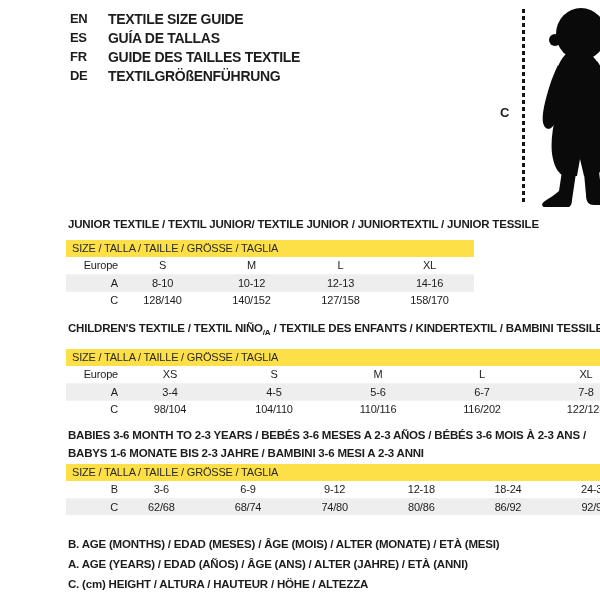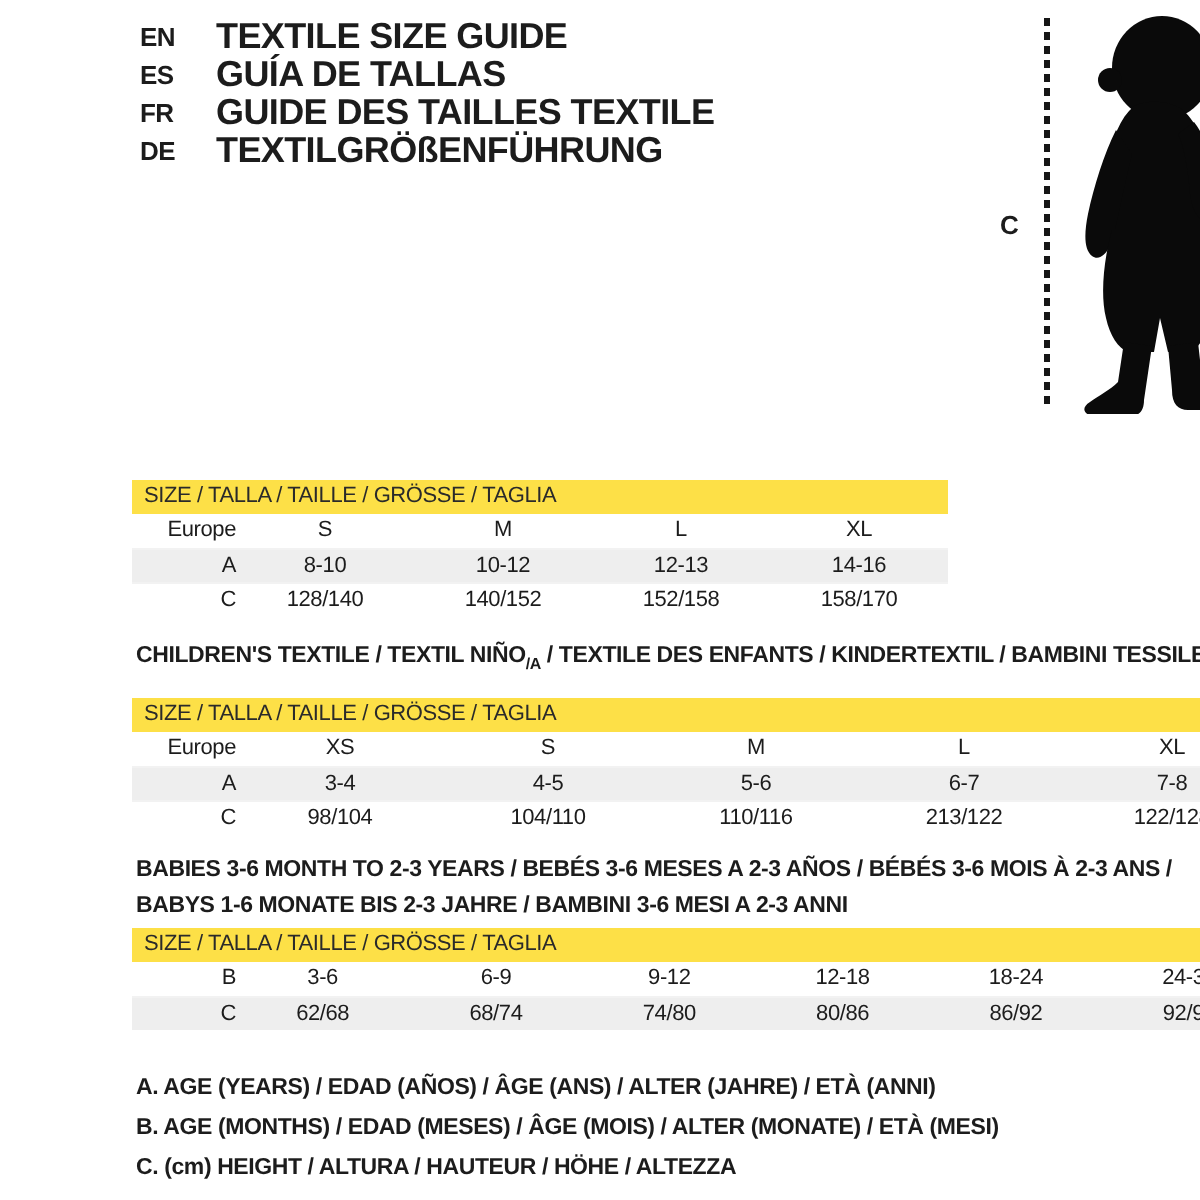--- a/index.html
+++ b/index.html
@@ -26,21 +26,21 @@
     height: 19px;
     align-items: center;
   }
   .lang-code {
     width: 38px;
     font-size: 13px;
     font-weight: 700;
     letter-spacing: -0.3px;
   }
   .lang-label {
-    font-size: 18px;
+    font-size: 14px;
     font-weight: 700;
     letter-spacing: -0.3px;
   }
 
   
   .height-line {
     position: absolute;
     left: 474px;
     top: 9px;
     width: 3px;
@@ -169,20 +169,23 @@
       <path d="M62,54 C68,62 72,72 74,84 C76,94 74,102 69,103 C64,104 61,98 60,90 C59,78 57,66 54,60 Z"></path>
 
       <path d="M21,108 C17,122 15,140 18,152 C20,161 24,167 29,169 L42,169 L45,152 L49,169 L63,167 C69,161 72,150 72,138 C72,126 70,114 67,108 Z"></path>
 
       <path d="M27,164 L24,184 C20,188 14,191 10,194 C5,197 7,201 13,201 L30,201 C35,201 37,198 37,193 L41,166 Z"></path>
 
       <path d="M49,166 L51,188 C51,195 54,198 59,198 L72,198 C77,198 78,194 75,191 C72,188 68,185 66,182 L64,164 Z"></path>
     </g>
   </svg>
 
+  <div class="section-title" style="top:215px">
+    <span>JUNIOR TEXTILE / TEXTIL JUNIOR/ TEXTILE JUNIOR / JUNIORTEXTIL / JUNIOR TESSILE</span>
+  </div>
   <div class="table-wrap" style="top:240px; width:408px">
     <div class="size-bar">SIZE / TALLA / TAILLE / GRÖSSE / TAGLIA</div>
     <table class="size-table">
       <colgroup>
           <col class="labelcol">
           <col>
           <col>
           <col>
           <col>
         </colgroup>
@@ -198,21 +201,21 @@
         <td class="rowlabel">A</td>
         <td>8-10</td>
         <td>10-12</td>
         <td>12-13</td>
         <td>14-16</td>
       </tr>
       <tr>
         <td class="rowlabel">C</td>
         <td>128/140</td>
         <td>140/152</td>
-        <td>152/158</td>
+        <td>127/158</td>
         <td>158/170</td>
       </tr>
     </tbody>
       </table>
   </div>
 
   <div class="section-title" style="top:319px">
     <span>CHILDREN'S TEXTILE / TEXTIL NIÑO</span><span class="sub-mark">/A</span><span> / TEXTILE DES ENFANTS / KINDERTEXTIL / BAMBINI TESSILE</span>
   </div>
   <div class="table-wrap" style="top:349px; width:572px">
@@ -241,21 +244,21 @@
         <td>4-5</td>
         <td>5-6</td>
         <td>6-7</td>
         <td>7-8</td>
       </tr>
       <tr>
         <td class="rowlabel">C</td>
         <td>98/104</td>
         <td>104/110</td>
         <td>110/116</td>
-        <td>213/122</td>
+        <td>116/202</td>
         <td>122/128</td>
       </tr>
     </tbody>
       </table>
   </div>
 
   <div class="section-title" style="top:426px">
     <div>BABIES 3-6 MONTH TO 2-3 YEARS / BEBÉS 3-6 MESES A 2-3 AÑOS / BÉBÉS 3-6 MOIS À 2-3 ANS /</div>
     <div>BABYS 1-6 MONATE BIS 2-3 JAHRE / BAMBINI 3-6 MESI A 2-3 ANNI</div>
   </div>
@@ -288,18 +291,18 @@
         <td>74/80</td>
         <td>80/86</td>
         <td>86/92</td>
         <td>92/98</td>
       </tr>
     </tbody>
       </table>
   </div>
 
   <div class="notes">
+    <div class="note-line">B. AGE (MONTHS) / EDAD (MESES) / ÂGE (MOIS) / ALTER (MONATE) / ETÀ (MESI)</div>
     <div class="note-line">A. AGE (YEARS) / EDAD (AÑOS) / ÂGE (ANS) / ALTER (JAHRE) / ETÀ (ANNI)</div>
-    <div class="note-line">B. AGE (MONTHS) / EDAD (MESES) / ÂGE (MOIS) / ALTER (MONATE) / ETÀ (MESI)</div>
     <div class="note-line">C. (cm) HEIGHT / ALTURA / HAUTEUR / HÖHE / ALTEZZA</div>
   </div>
 
 </div>
 
 </body></html>

